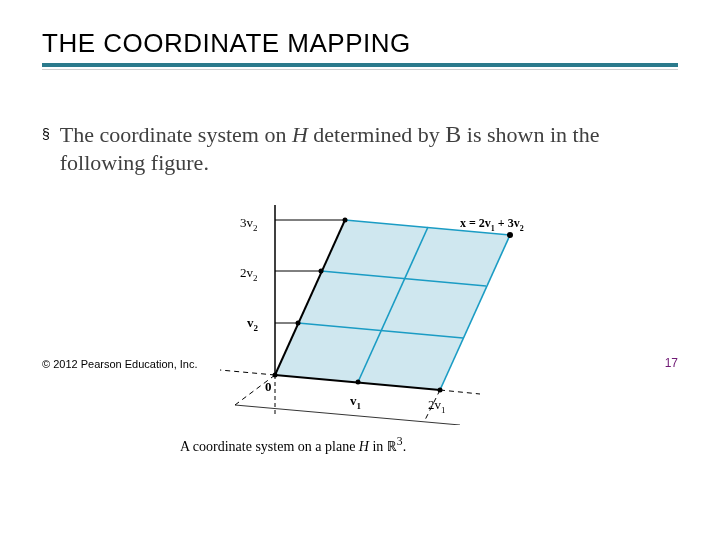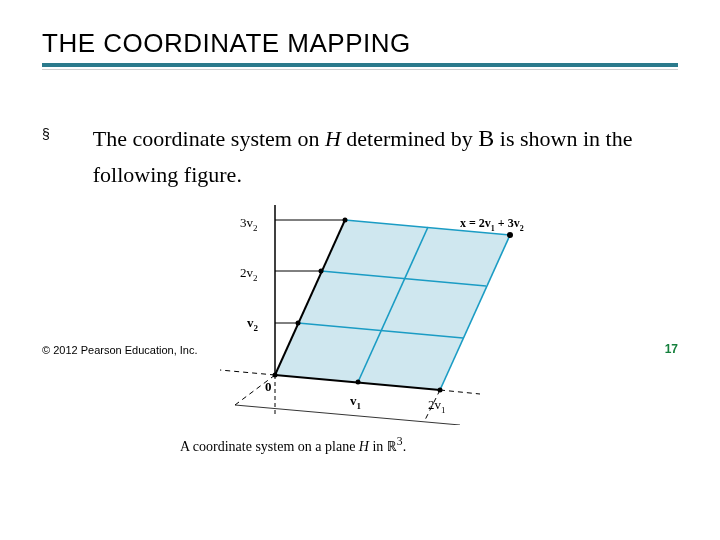--- a/index.html
+++ b/index.html
@@ -5,30 +5,30 @@
   * { margin: 0; padding: 0; box-sizing: border-box; }
   html, body { width: 720px; height: 540px; background: #fff; font-family: Arial, Helvetica, sans-serif; }
   .slide { position: relative; width: 720px; height: 380px; }
   .title-block { position: absolute; top: 28px; left: 42px; right: 42px; }
   .title { font-size: 26px; font-weight: 400; color: #000; letter-spacing: 0.5px; padding-bottom: 4px; }
   .title-underline { height: 4px; background: #2b7a8c; width: 100%; }
   .title-underline-thin { height: 1px; background: #d0d0d0; width: 100%; margin-top: 2px; }
   .body { position: absolute; top: 120px; left: 42px; right: 42px; }
   .bullet-row { display: flex; align-items: flex-start; gap: 10px; }
   .bullet-mark { font-size: 14px; line-height: 28px; color: #000; }
-  .bullet-text { font-family: "Times New Roman", Times, serif; font-size: 22px; line-height: 36px; color: #000000; margin-left: 33px; }
+  .bullet-text { font-family: "Times New Roman", Times, serif; font-size: 22px; line-height: 28px; color: #404040; }
   .italic { font-style: italic; }
   .script { font-family: "Brush Script MT","Segoe Script",cursive; font-size: 24px; }
   .figure-wrap { position: absolute; top: 195px; left: 0; right: 0; display: flex; justify-content: center; }
   .figure { width: 360px; }
   .caption { font-family: "Times New Roman", Times, serif; font-size: 14px; margin-top: 6px; color: #000; }
   .caption .dsR { font-family: "Times New Roman", serif; }
-  .footer { position: absolute; bottom: 24px; left: 42px; right: 42px; display: flex; justify-content: space-between; align-items: flex-end; }
+  .footer { position: absolute; bottom: 10px; left: 42px; right: 42px; display: flex; justify-content: space-between; align-items: flex-end; }
   .copyright { font-size: 11px; color: #000; }
-  .page-num { font-size: 12px; font-weight: bold; color: #15803d; }
+  .page-num { font-size: 12px; font-weight: normal; color: #701a75; }
 </style>
 </head>
 <body>
 
 <div class="slide">
 
   <div class="title-block">
     <div class="title">THE COORDINATE MAPPING</div>
     <div class="title-underline"></div>
     <div class="title-underline-thin"></div>

